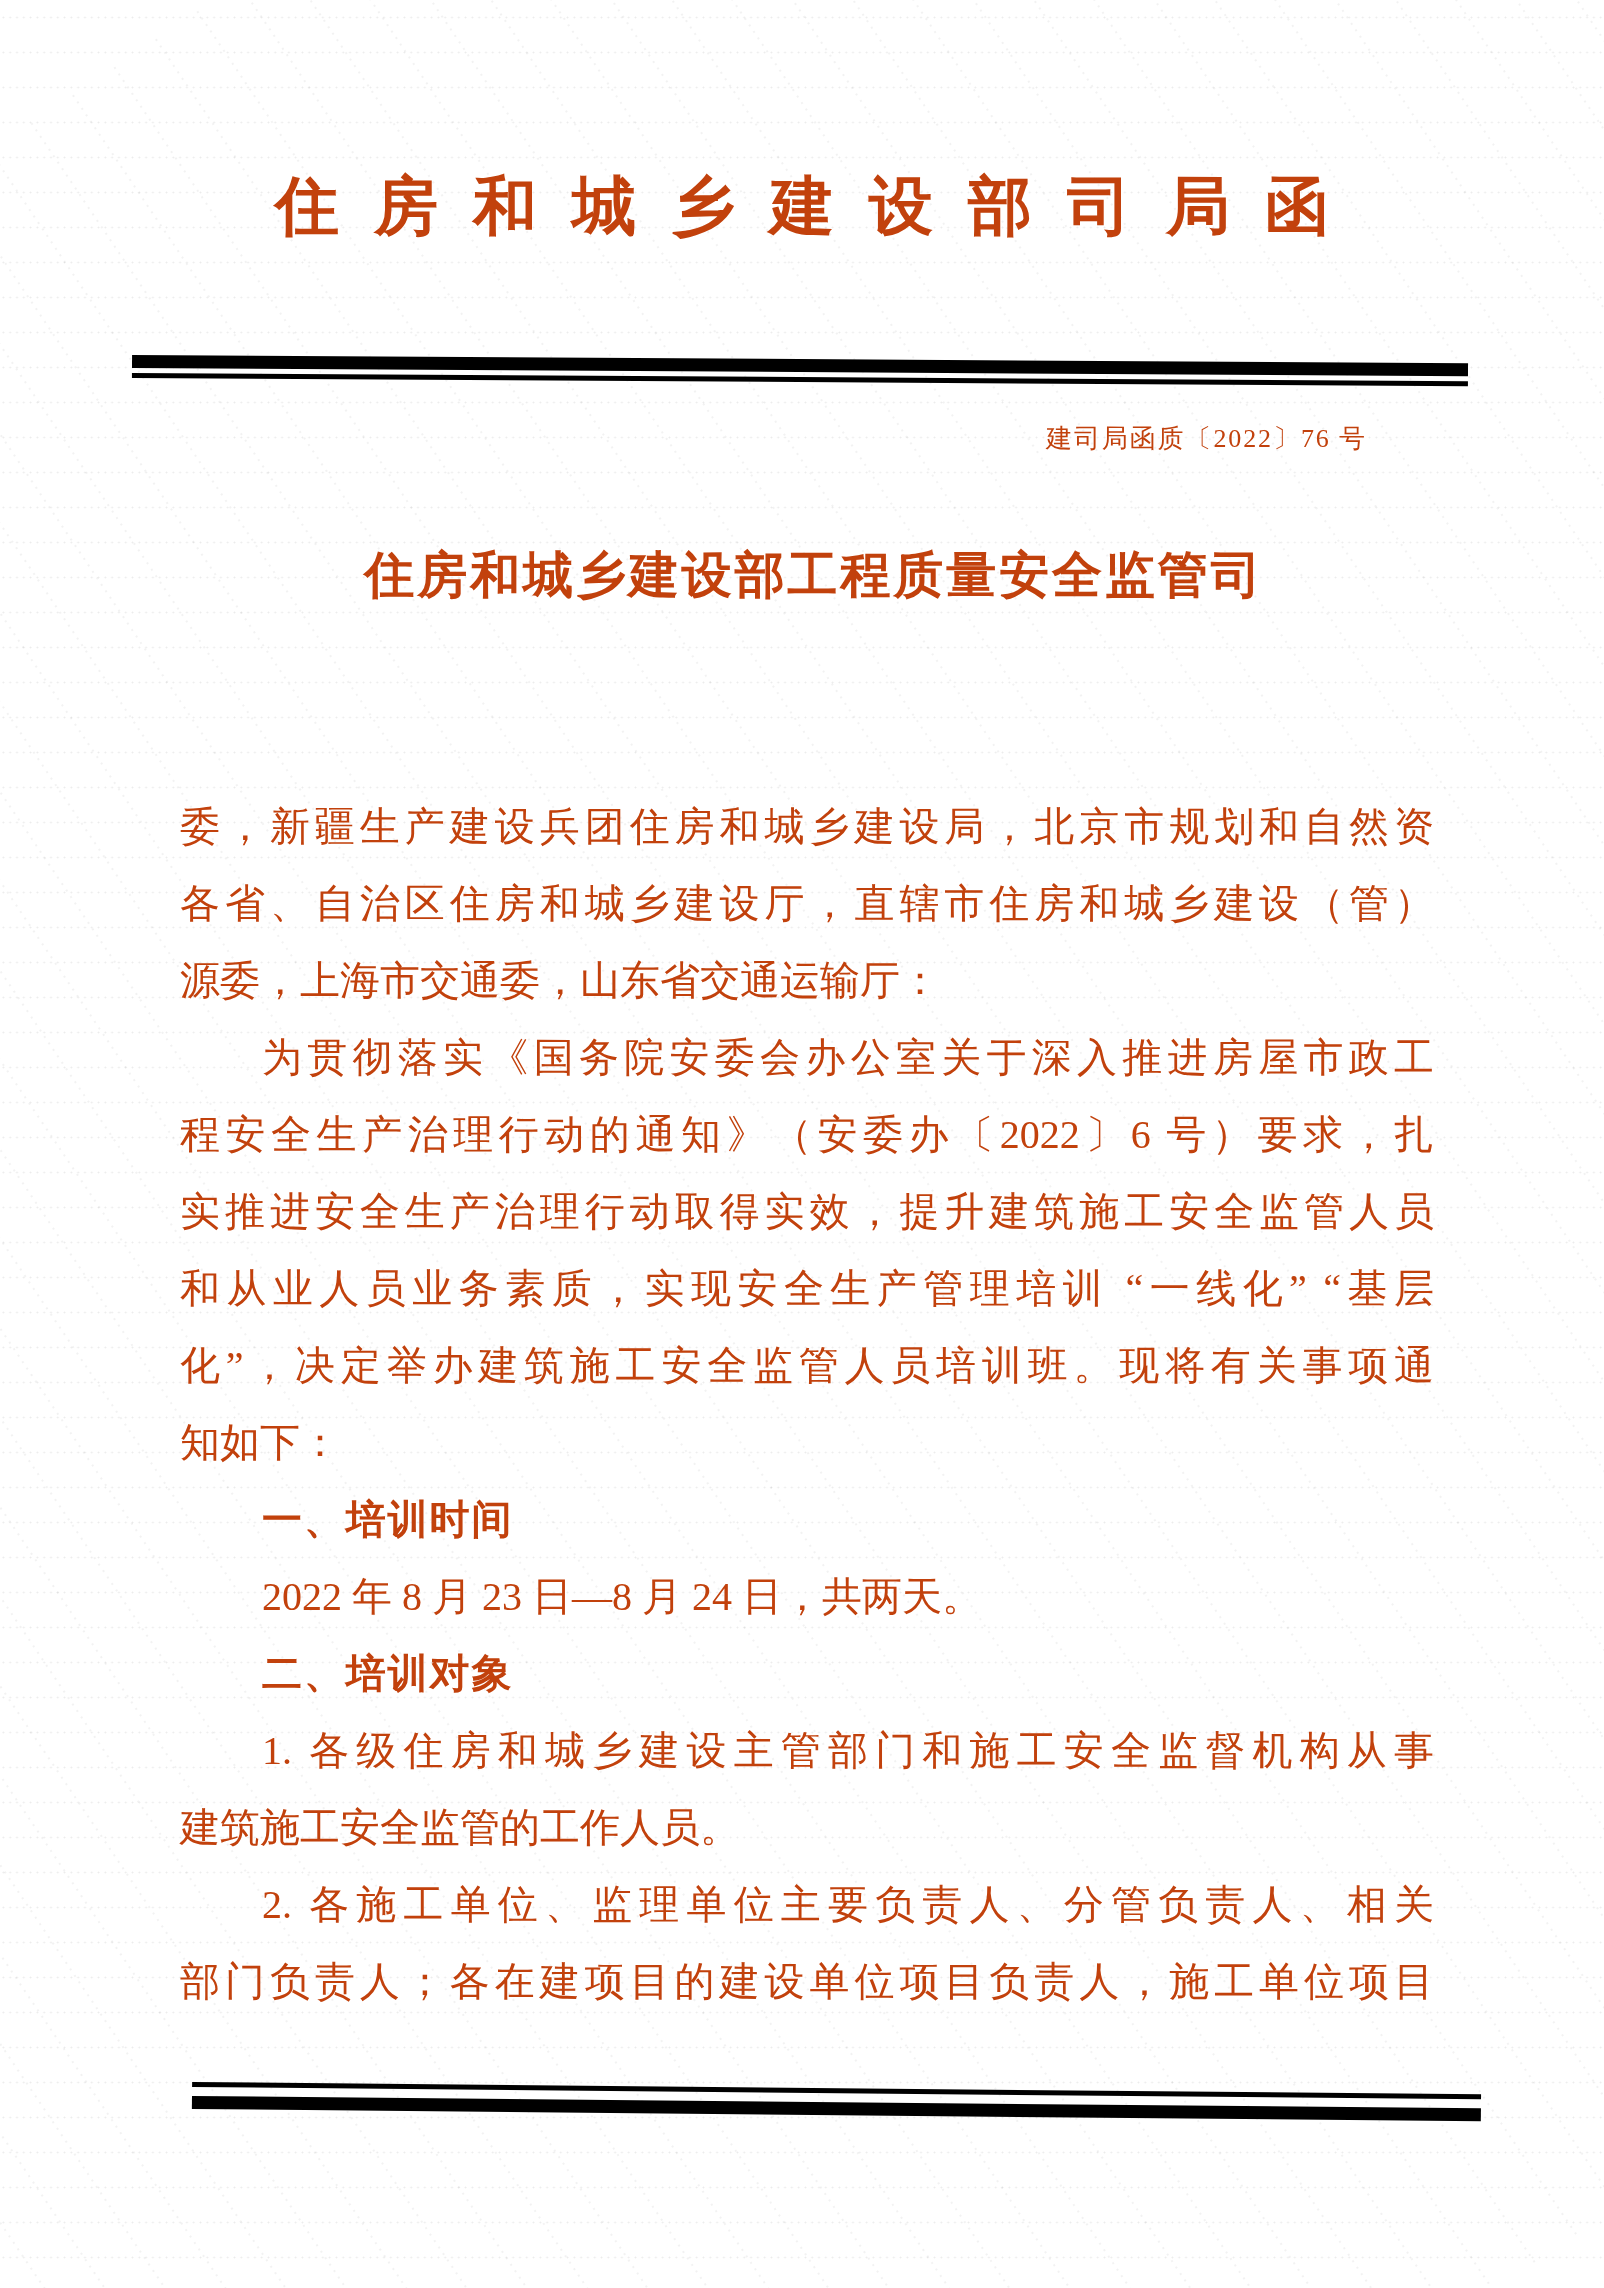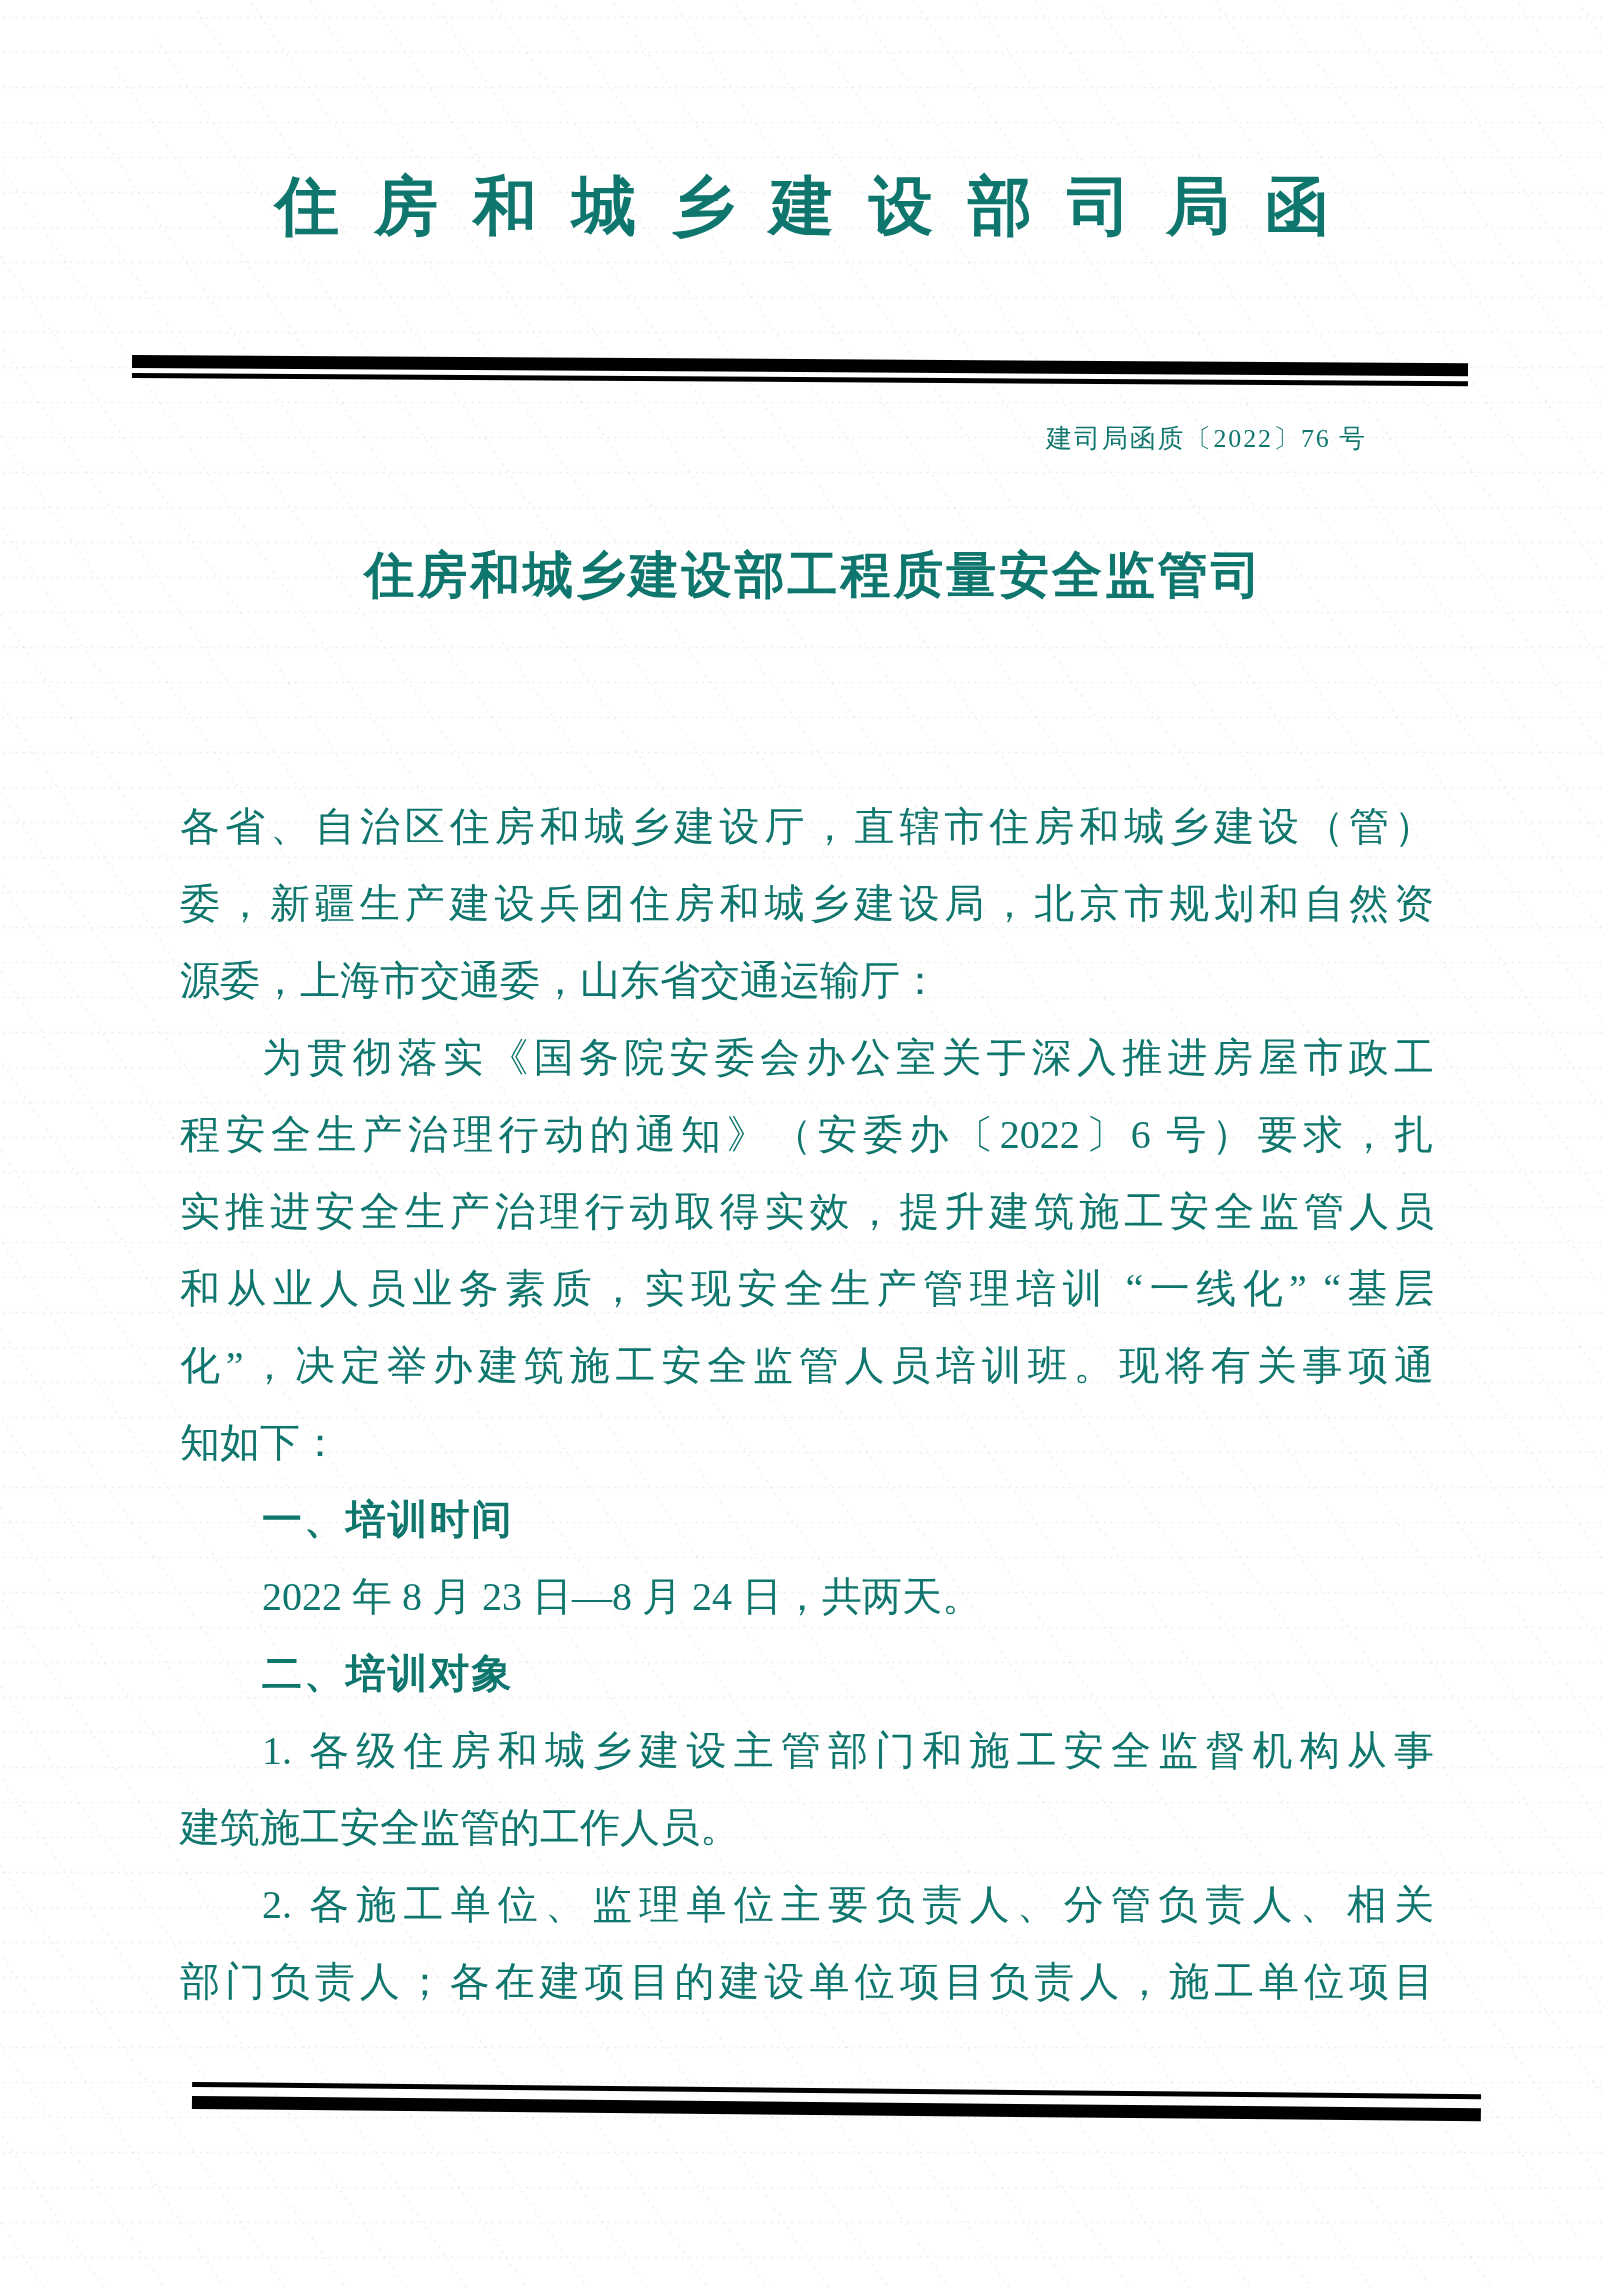--- a/index.html
+++ b/index.html
@@ -2,21 +2,21 @@
 <html><head>
 <meta charset="utf-8">
 <style>
   html,body{margin:0;padding:0;background:#e8e8e8;}
   .page{
     position:relative;
     width:1604px;height:2288px;
     background:#ffffff;
     overflow:hidden;
     font-family:"Liberation Serif","DejaVu Serif",serif;
-    color:#0f766e;
+    color:#c2410c;
   }
   
   .page::before{
     content:"";position:absolute;inset:0;z-index:0;
     background-image:radial-gradient(circle,rgba(0,0,0,0.55) 0.7px,transparent 1.2px);
     background-size:6.8px 35px;
     opacity:.14;pointer-events:none;
   }
   .page::after{
     content:"";position:absolute;left:-485px;top:-485px;width:2620px;height:3299px;z-index:0;
@@ -88,22 +88,22 @@
     <div class="thin"></div>
   </div>
 
   <div class="layer doc-number">建司局函质〔2022〕76 号</div>
 
   <div class="layer headline">
     <div>住房和城乡建设部工程质量安全监管司</div>
   </div>
 
   <div class="layer body-block">
+    <div class="ln fill">委，新疆生产建设兵团住房和城乡建设局，北京市规划和自然资</div>
     <div class="ln fill">各省、自治区住房和城乡建设厅，直辖市住房和城乡建设（管）</div>
-    <div class="ln fill">委，新疆生产建设兵团住房和城乡建设局，北京市规划和自然资</div>
     <div class="ln">源委，上海市交通委，山东省交通运输厅：</div>
     <div class="ln indent fill">为贯彻落实《国务院安委会办公室关于深入推进房屋市政工</div>
     <div class="ln fill">程安全生产治理行动的通知》（安委办〔2022〕6 号）要求，扎</div>
     <div class="ln fill">实推进安全生产治理行动取得实效，提升建筑施工安全监管人员</div>
     <div class="ln fill">和从业人员业务素质，实现安全生产管理培训 “一线化” “基层</div>
     <div class="ln fill">化”，决定举办建筑施工安全监管人员培训班。现将有关事项通</div>
     <div class="ln">知如下：</div>
     <div class="ln indent bold">一、培训时间</div>
     <div class="ln indent">2022 年 8 月 23 日—8 月 24 日，共两天。</div>
     <div class="ln indent bold">二、培训对象</div>

